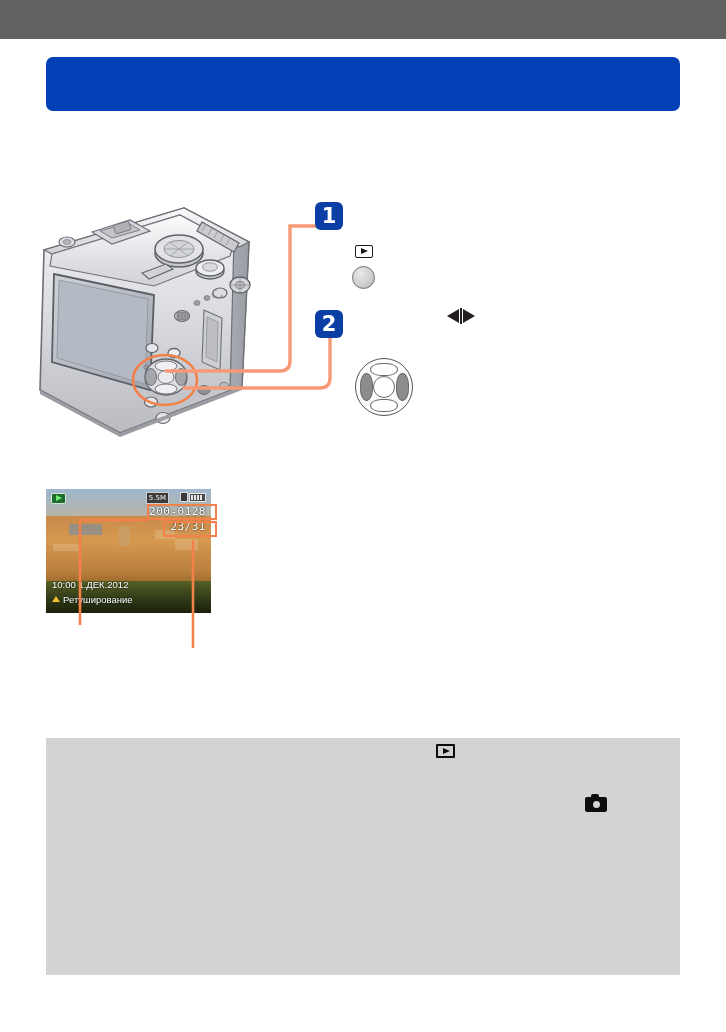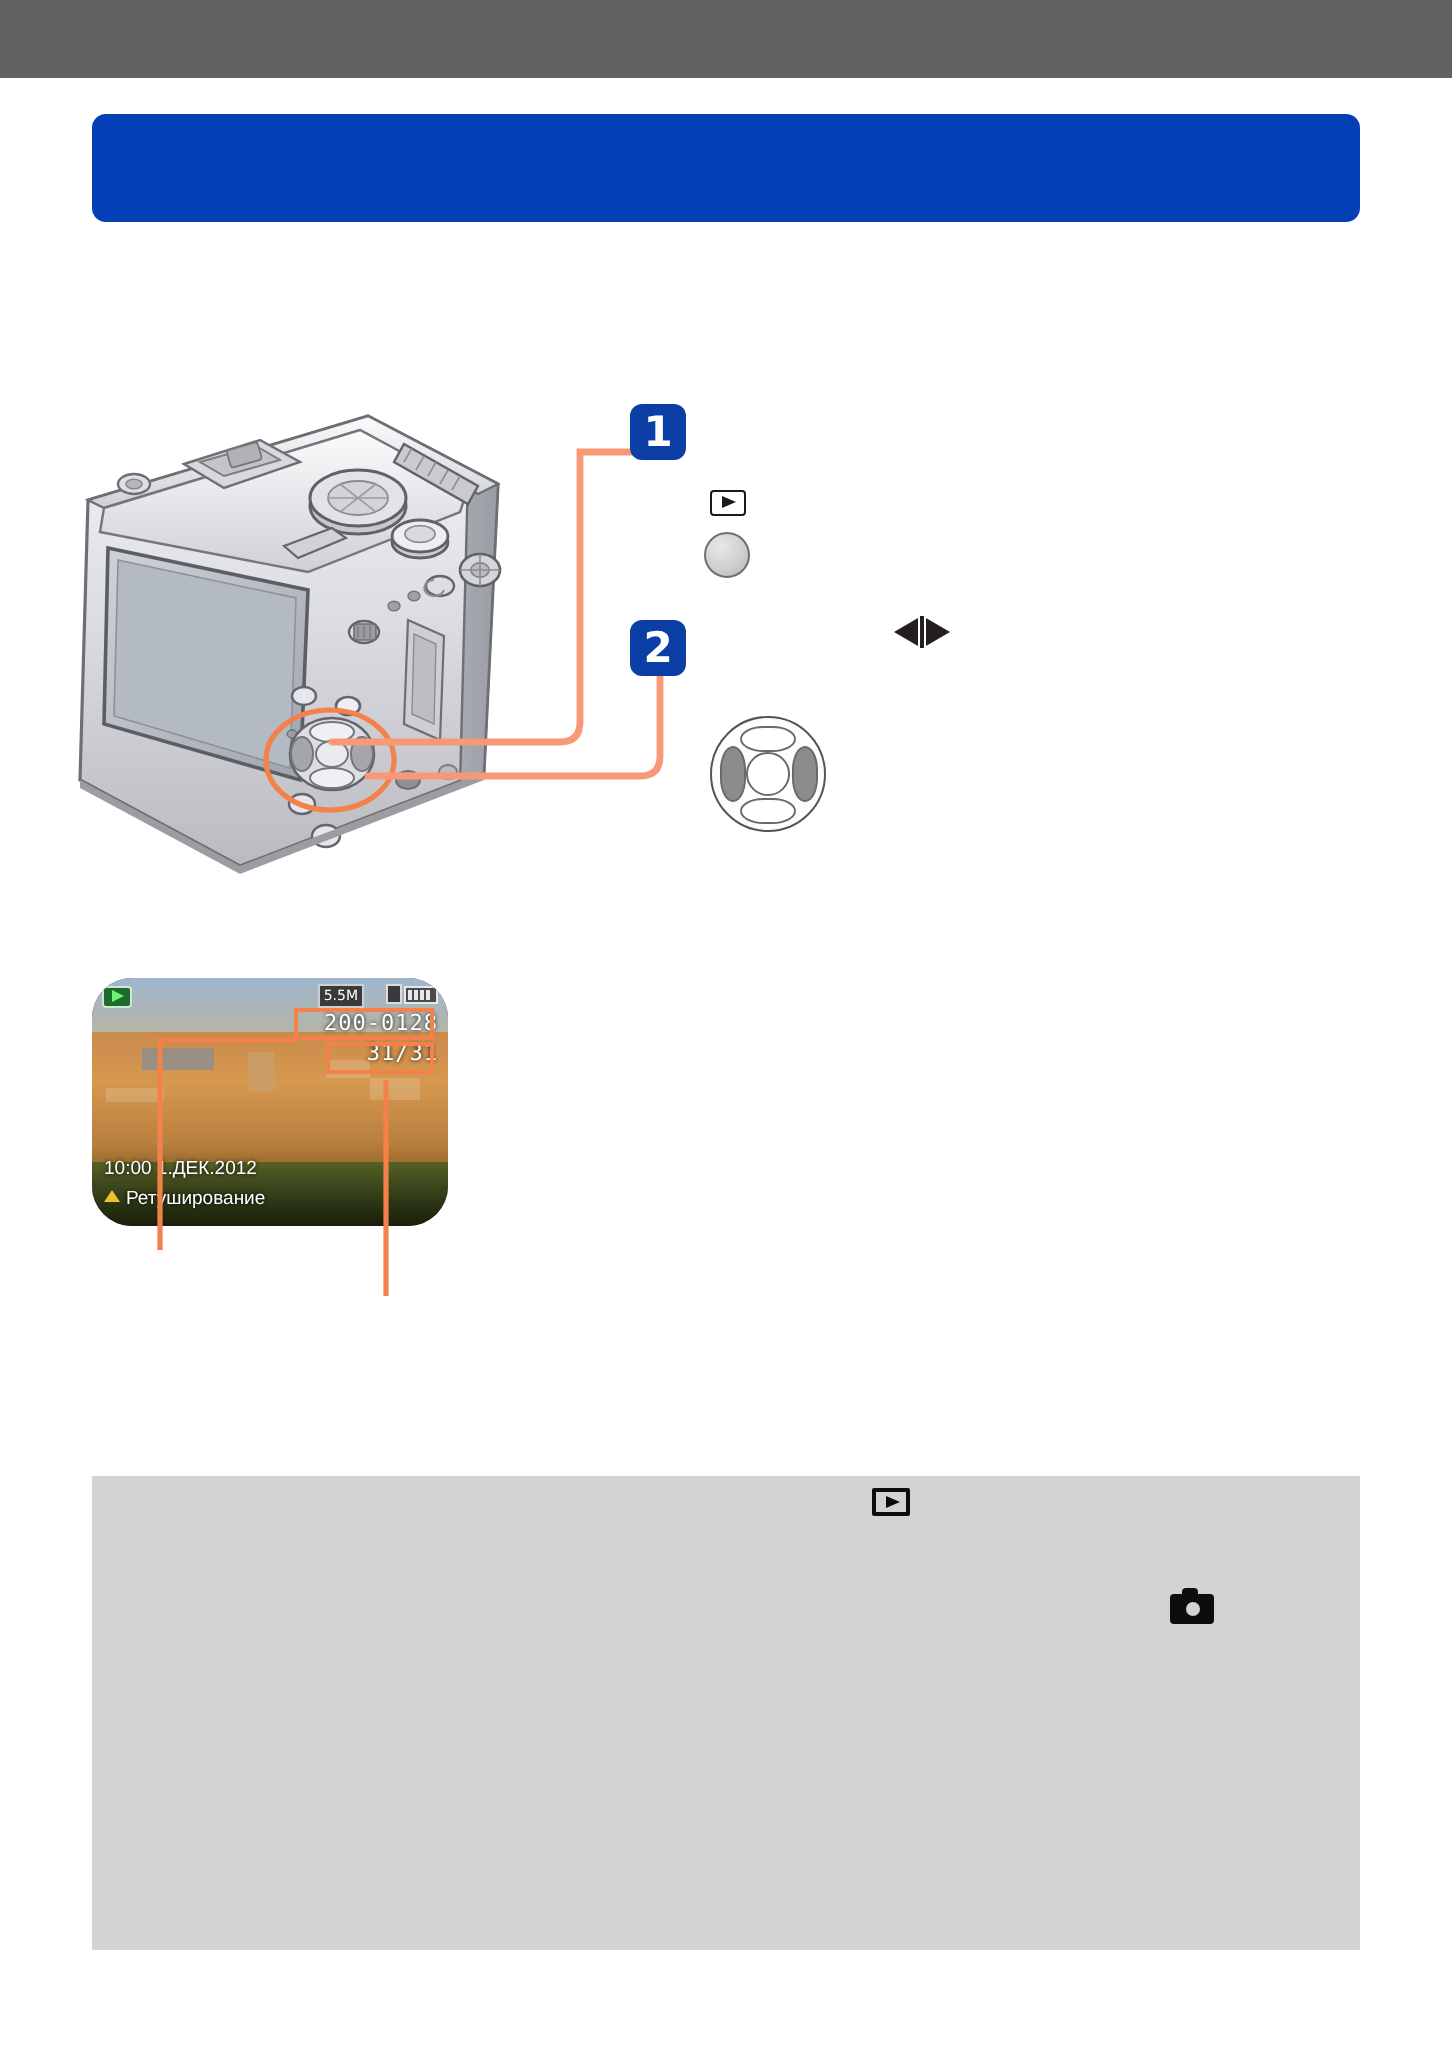--- a/index.html
+++ b/index.html
@@ -156,24 +156,23 @@
     border-radius: 50%;
     background: #ffffff;
     border: 1.4px solid #6a6a6a;
     box-sizing: border-box;
   }
 
   
   .lcd {
     position: absolute;
     left: 46px; top: 489px;
-    width: 178px; height: 124px;
+    width: 165px; height: 124px;
     overflow: hidden;
     background: #701a75;
-    border-radius: 20px;
   }
   .lcd .sky {
     position: absolute; left: 0; top: 0; width: 100%; height: 28%;
     background: linear-gradient(#9fb7cf, #bcb49a);
   }
   .lcd .city {
     position: absolute; left: 0; top: 22%; width: 100%; height: 56%;
     background: linear-gradient(#c98a4c 0%, #d6994f 35%, #c08443 70%, #a9752f 100%);
   }
   .lcd .bldg {
@@ -485,21 +484,21 @@
   <div class="bldg b5"></div>
   <div class="trees"></div>
   <div class="shade-bottom"></div>
 
   <div class="lcd-pb-icon"></div>
   <div class="lcd-res">5.5M</div>
   <div class="lcd-sd"></div>
   <div class="lcd-batt"></div>
 
   <div class="lcd-filenum">200-0128</div>
-  <div class="lcd-count">31/31</div>
+  <div class="lcd-count">23/31</div>
 
   <div class="lcd-datetime">10:00  1.ДЕК.2012</div>
   <div class="lcd-retouch">
     <span class="tri-up"></span><span>Ретуширование</span>
   </div>
 </div>
 
 <div class="hl-rect" id="hl-filenum"></div>
 <div class="hl-rect" id="hl-count"></div>
 

